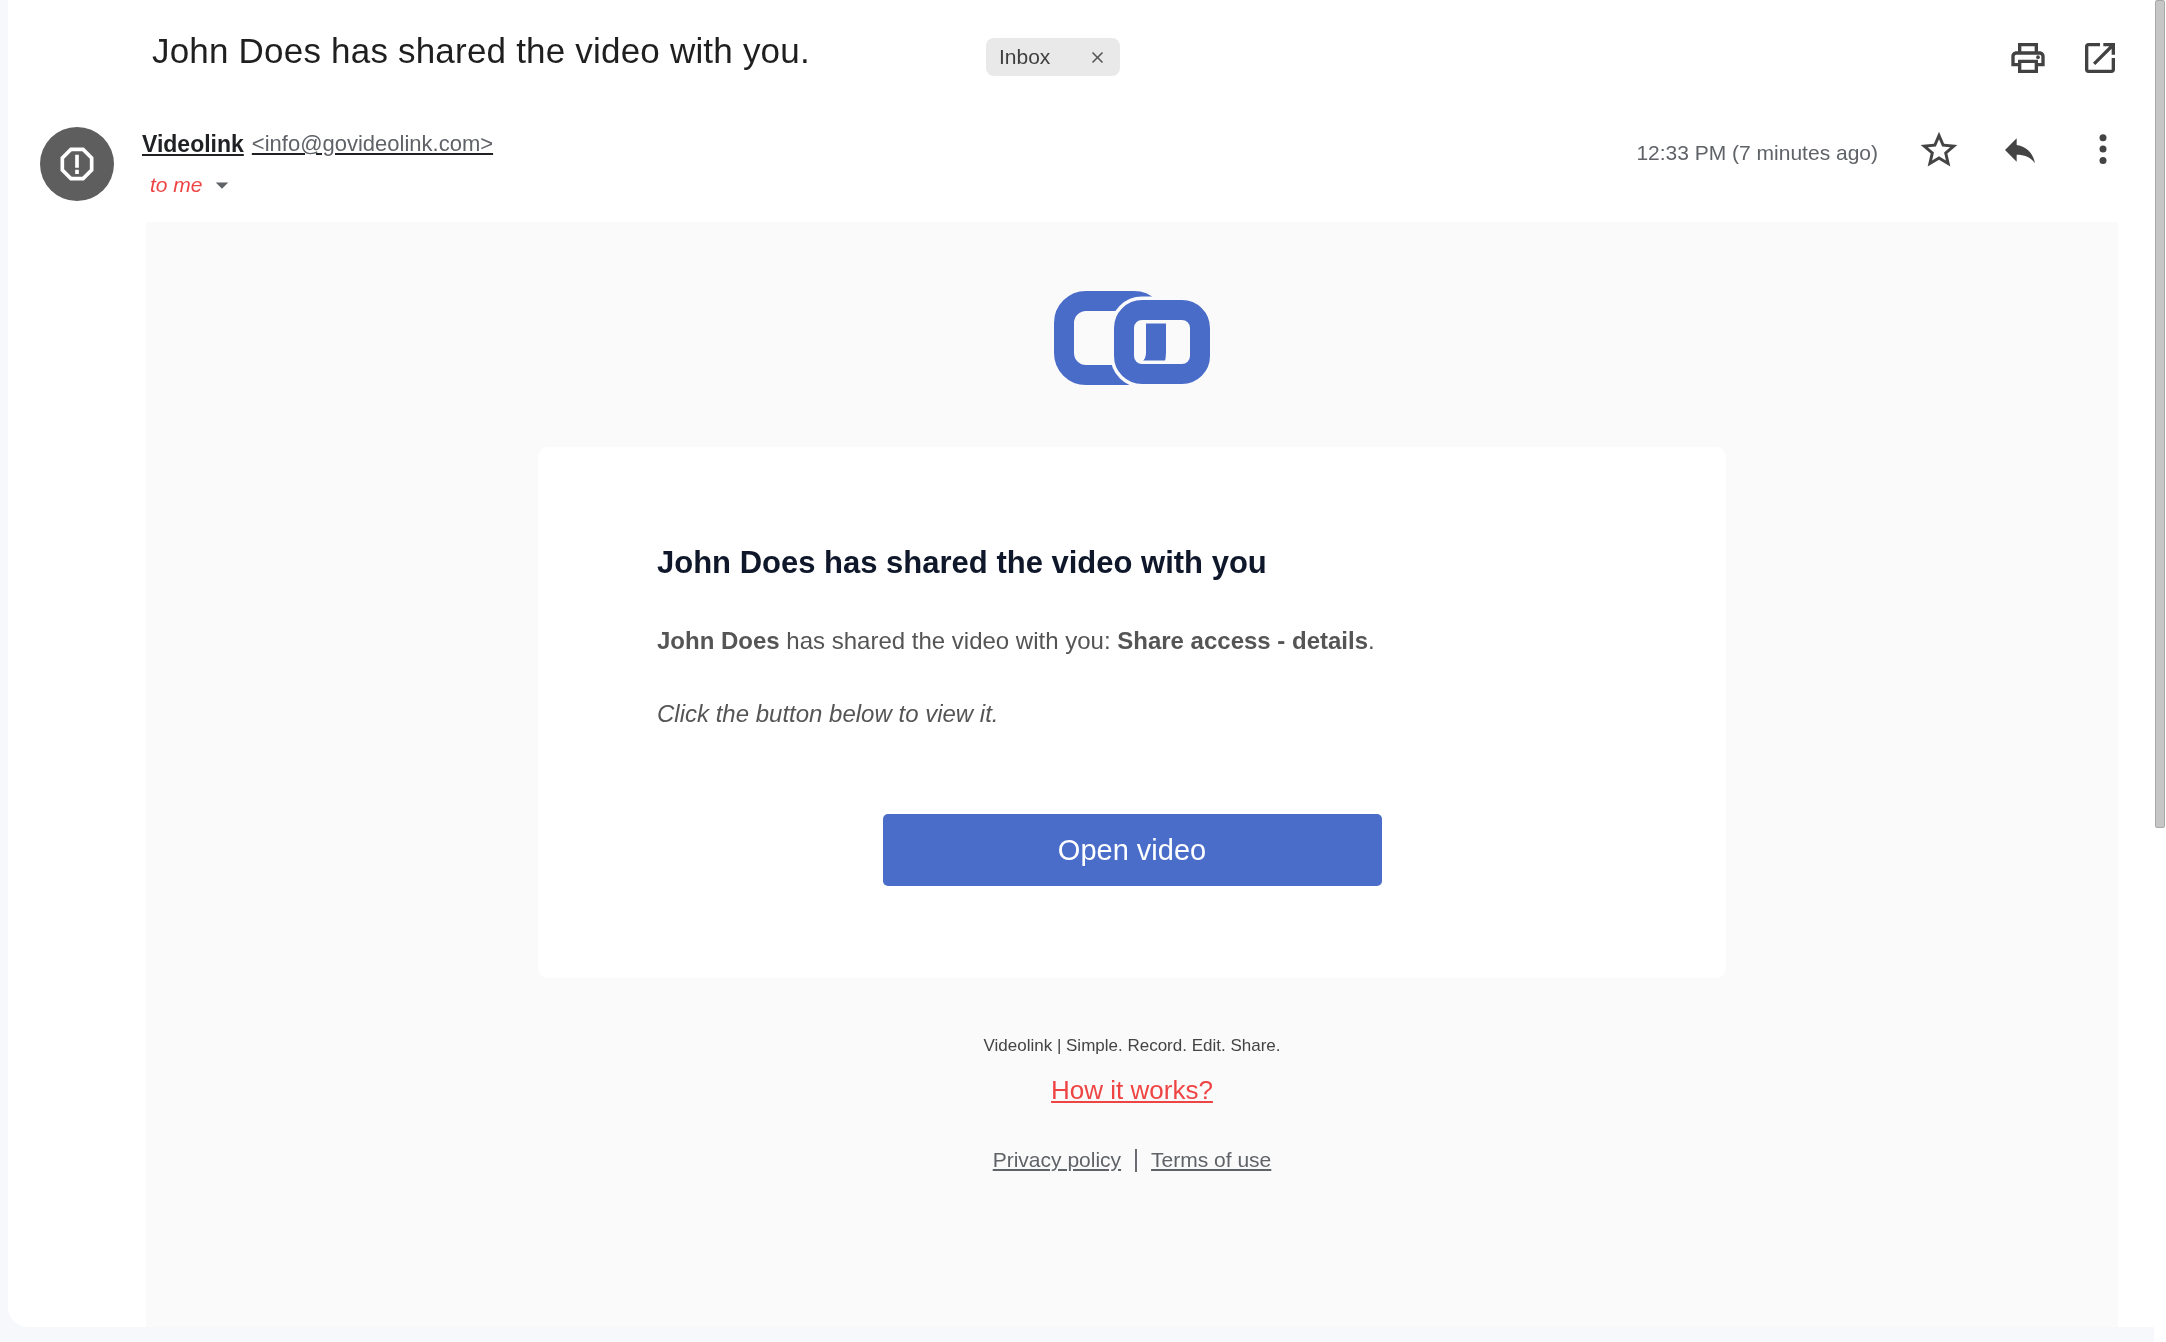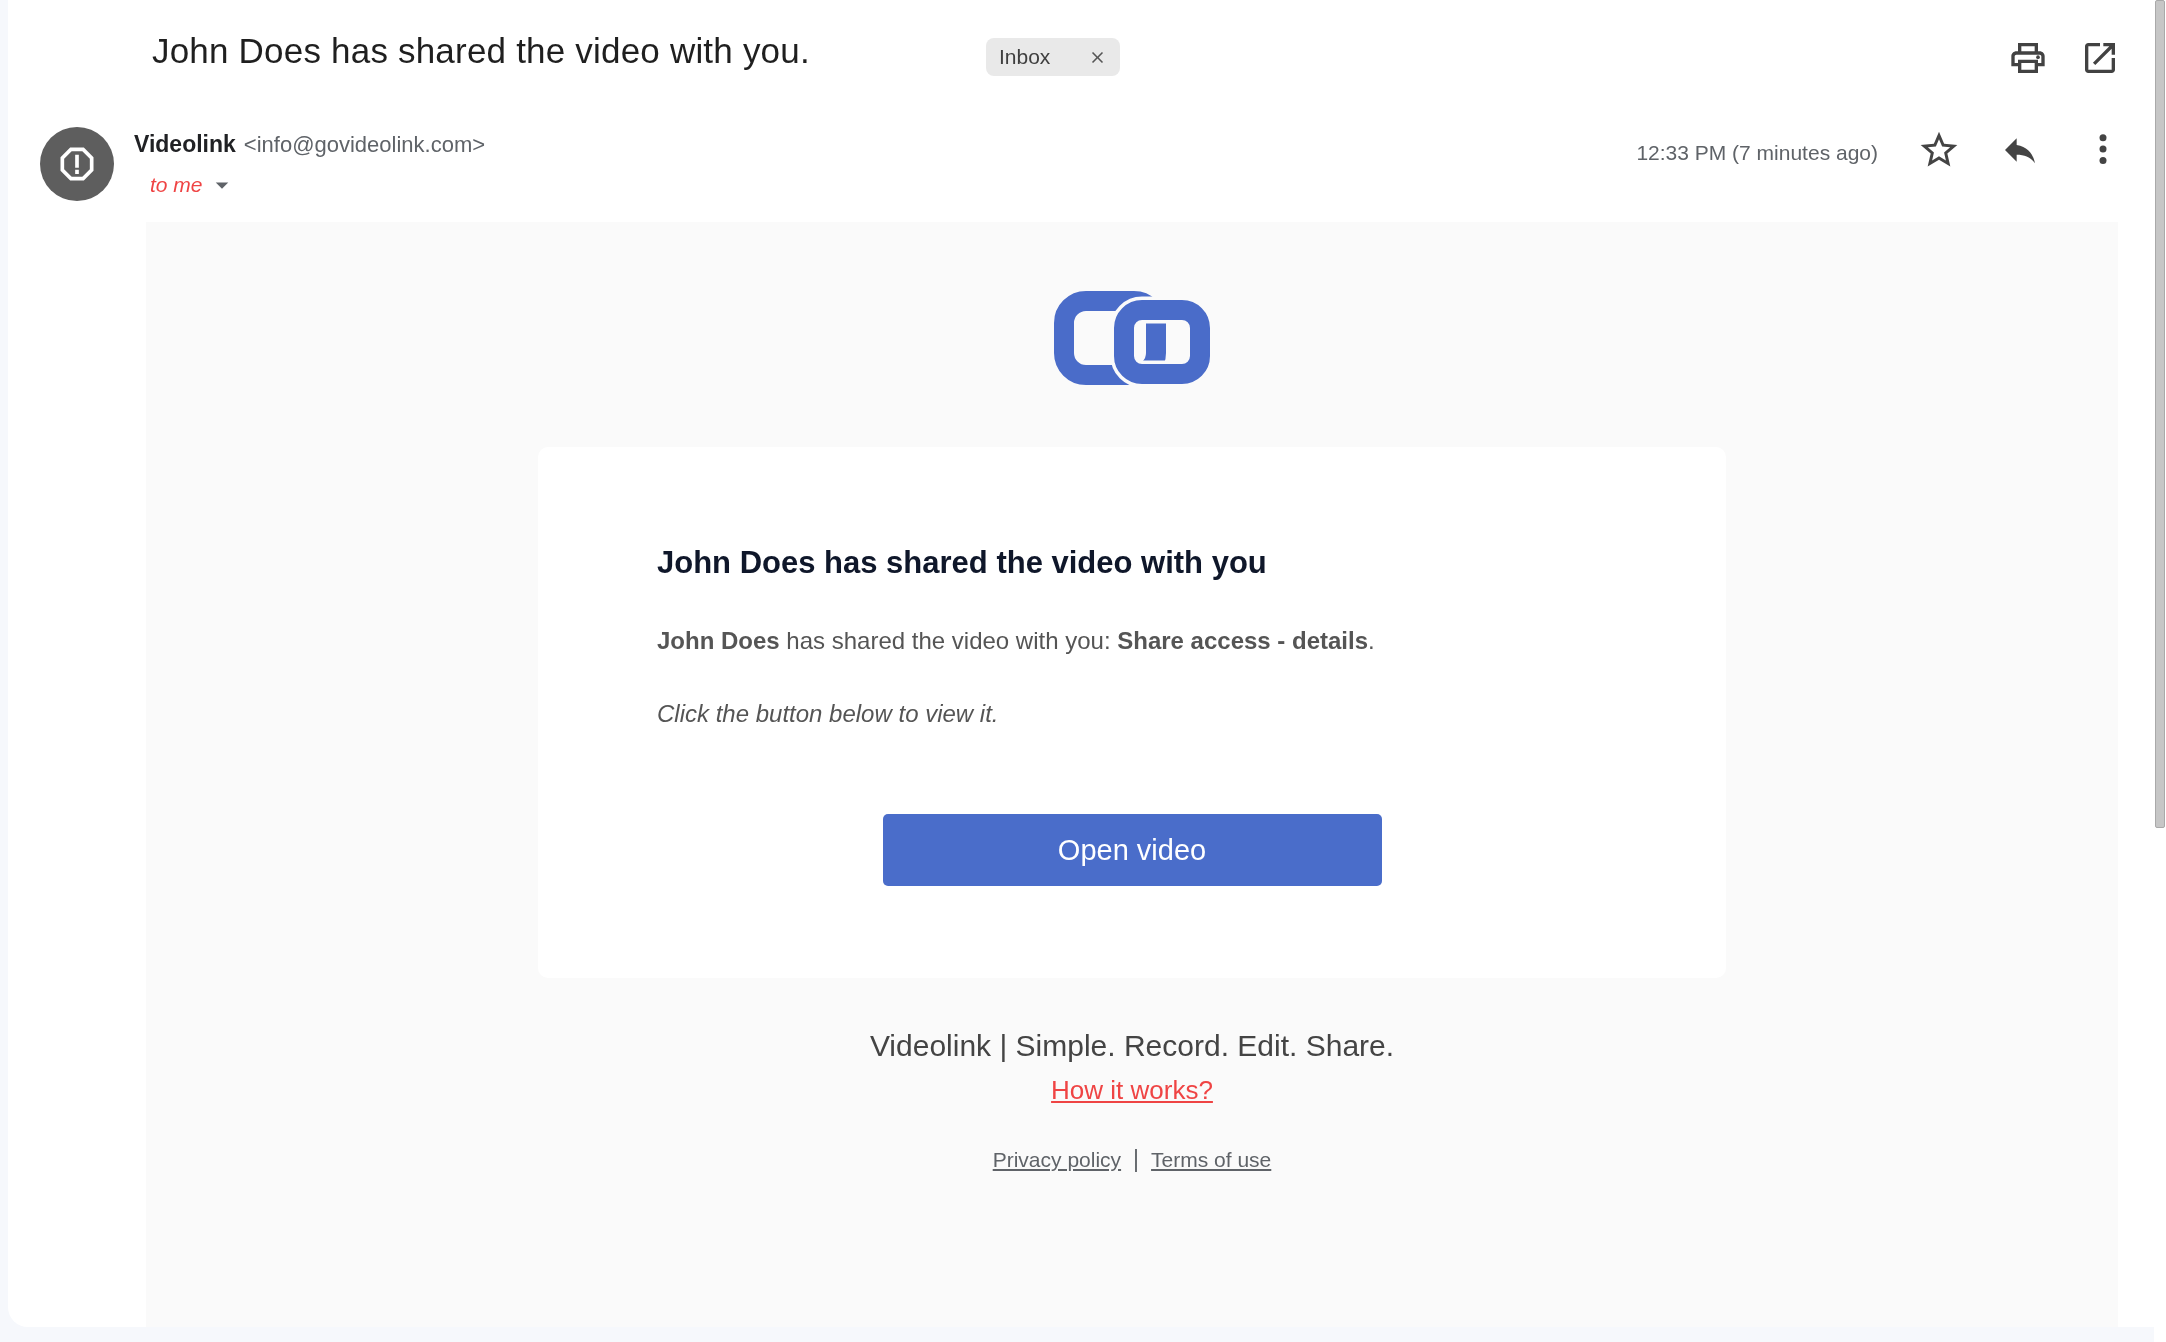--- a/index.html
+++ b/index.html
@@ -27,21 +27,21 @@
   }
   .inbox-chip .chip-text { font-size:21px; color:#3f3f3f; }
   .inbox-chip .chip-x { margin-left:10px; display:flex; align-items:center; cursor:pointer; }
   .icon-btn { position:absolute; display:flex; align-items:center; justify-content:center; cursor:pointer; }
   
   .avatar {
     position:absolute; left:40px; top:127px; width:74px; height:74px;
     border-radius:50%; background:#5e5e5e;
     display:flex; align-items:center; justify-content:center;
   }
-  .sender-line { position:absolute; left:134px; top:131px; display:flex; align-items:center; }
+  .sender-line { position:absolute; left:142px; top:131px; display:flex; align-items:flex-start;text-decoration:underline; }
   .sender-name { font-size:23px; font-weight:bold; color:#202124; }
   .sender-email { font-size:22px; color:#5f6368; margin-left:8px; }
   .recipient-line {
     position:absolute; left:150px; top:170px; display:flex; align-items:center;
     font-size:21px; color:#ef4444; cursor:pointer;font-style:italic;
   }
   .timestamp { position:absolute; top:141px; right:288px; font-size:21px; color:#5f6368; white-space:nowrap; }
   
   .email-area {
     position:absolute; left:146px; top:222px; width:1972px; height:1105px;
@@ -55,21 +55,21 @@
   .card h1 { margin:0; font-size:31px; line-height:37px; font-weight:bold; color:#0f172a; }
   .card p { margin:0; font-size:24px; line-height:30px; color:#555555; }
   .card p.line1 { margin-top:45px; }
   .card p.line2 { margin-top:43px;font-style:italic; }
   .open-video-btn {
     display:block; width:499px; height:72px; margin:85px auto 0;
     background:#4a6dca; color:#ffffff; font-size:29px; font-weight:500;
     font-family:"Liberation Sans","DejaVu Sans",sans-serif;
     border:none; border-radius:5px; cursor:pointer;
   }
-  .tagline { margin:52px auto 0; font-size:30px; line-height:32px; color:#444444; }
+  .tagline { margin:52px auto 0; font-size:17px; line-height:32px; color:#444444; }
   .how-link-wrap { margin-top:12px; }
   .how-link { font-size:26px; line-height:33px; color:#ef4444; text-decoration:underline; cursor:pointer; }
   .legal { margin-top:39px; font-size:21px; color:#5f6368; }
   .legal a { color:#5f6368; text-decoration:underline; cursor:pointer; }
   .legal .sep { margin:0 12px; text-decoration:none; font-size:23px; }
   
   .scrollbar-track { position:absolute; right:0; top:0; width:12px; height:1342px; background:#ffffff; }
   .scrollbar-thumb {
     position:absolute; right:1px; top:0; width:10px; height:828px;
     background:#c6c6c6; border:1px solid #a9a9a9; border-radius:2px; cursor:pointer;

